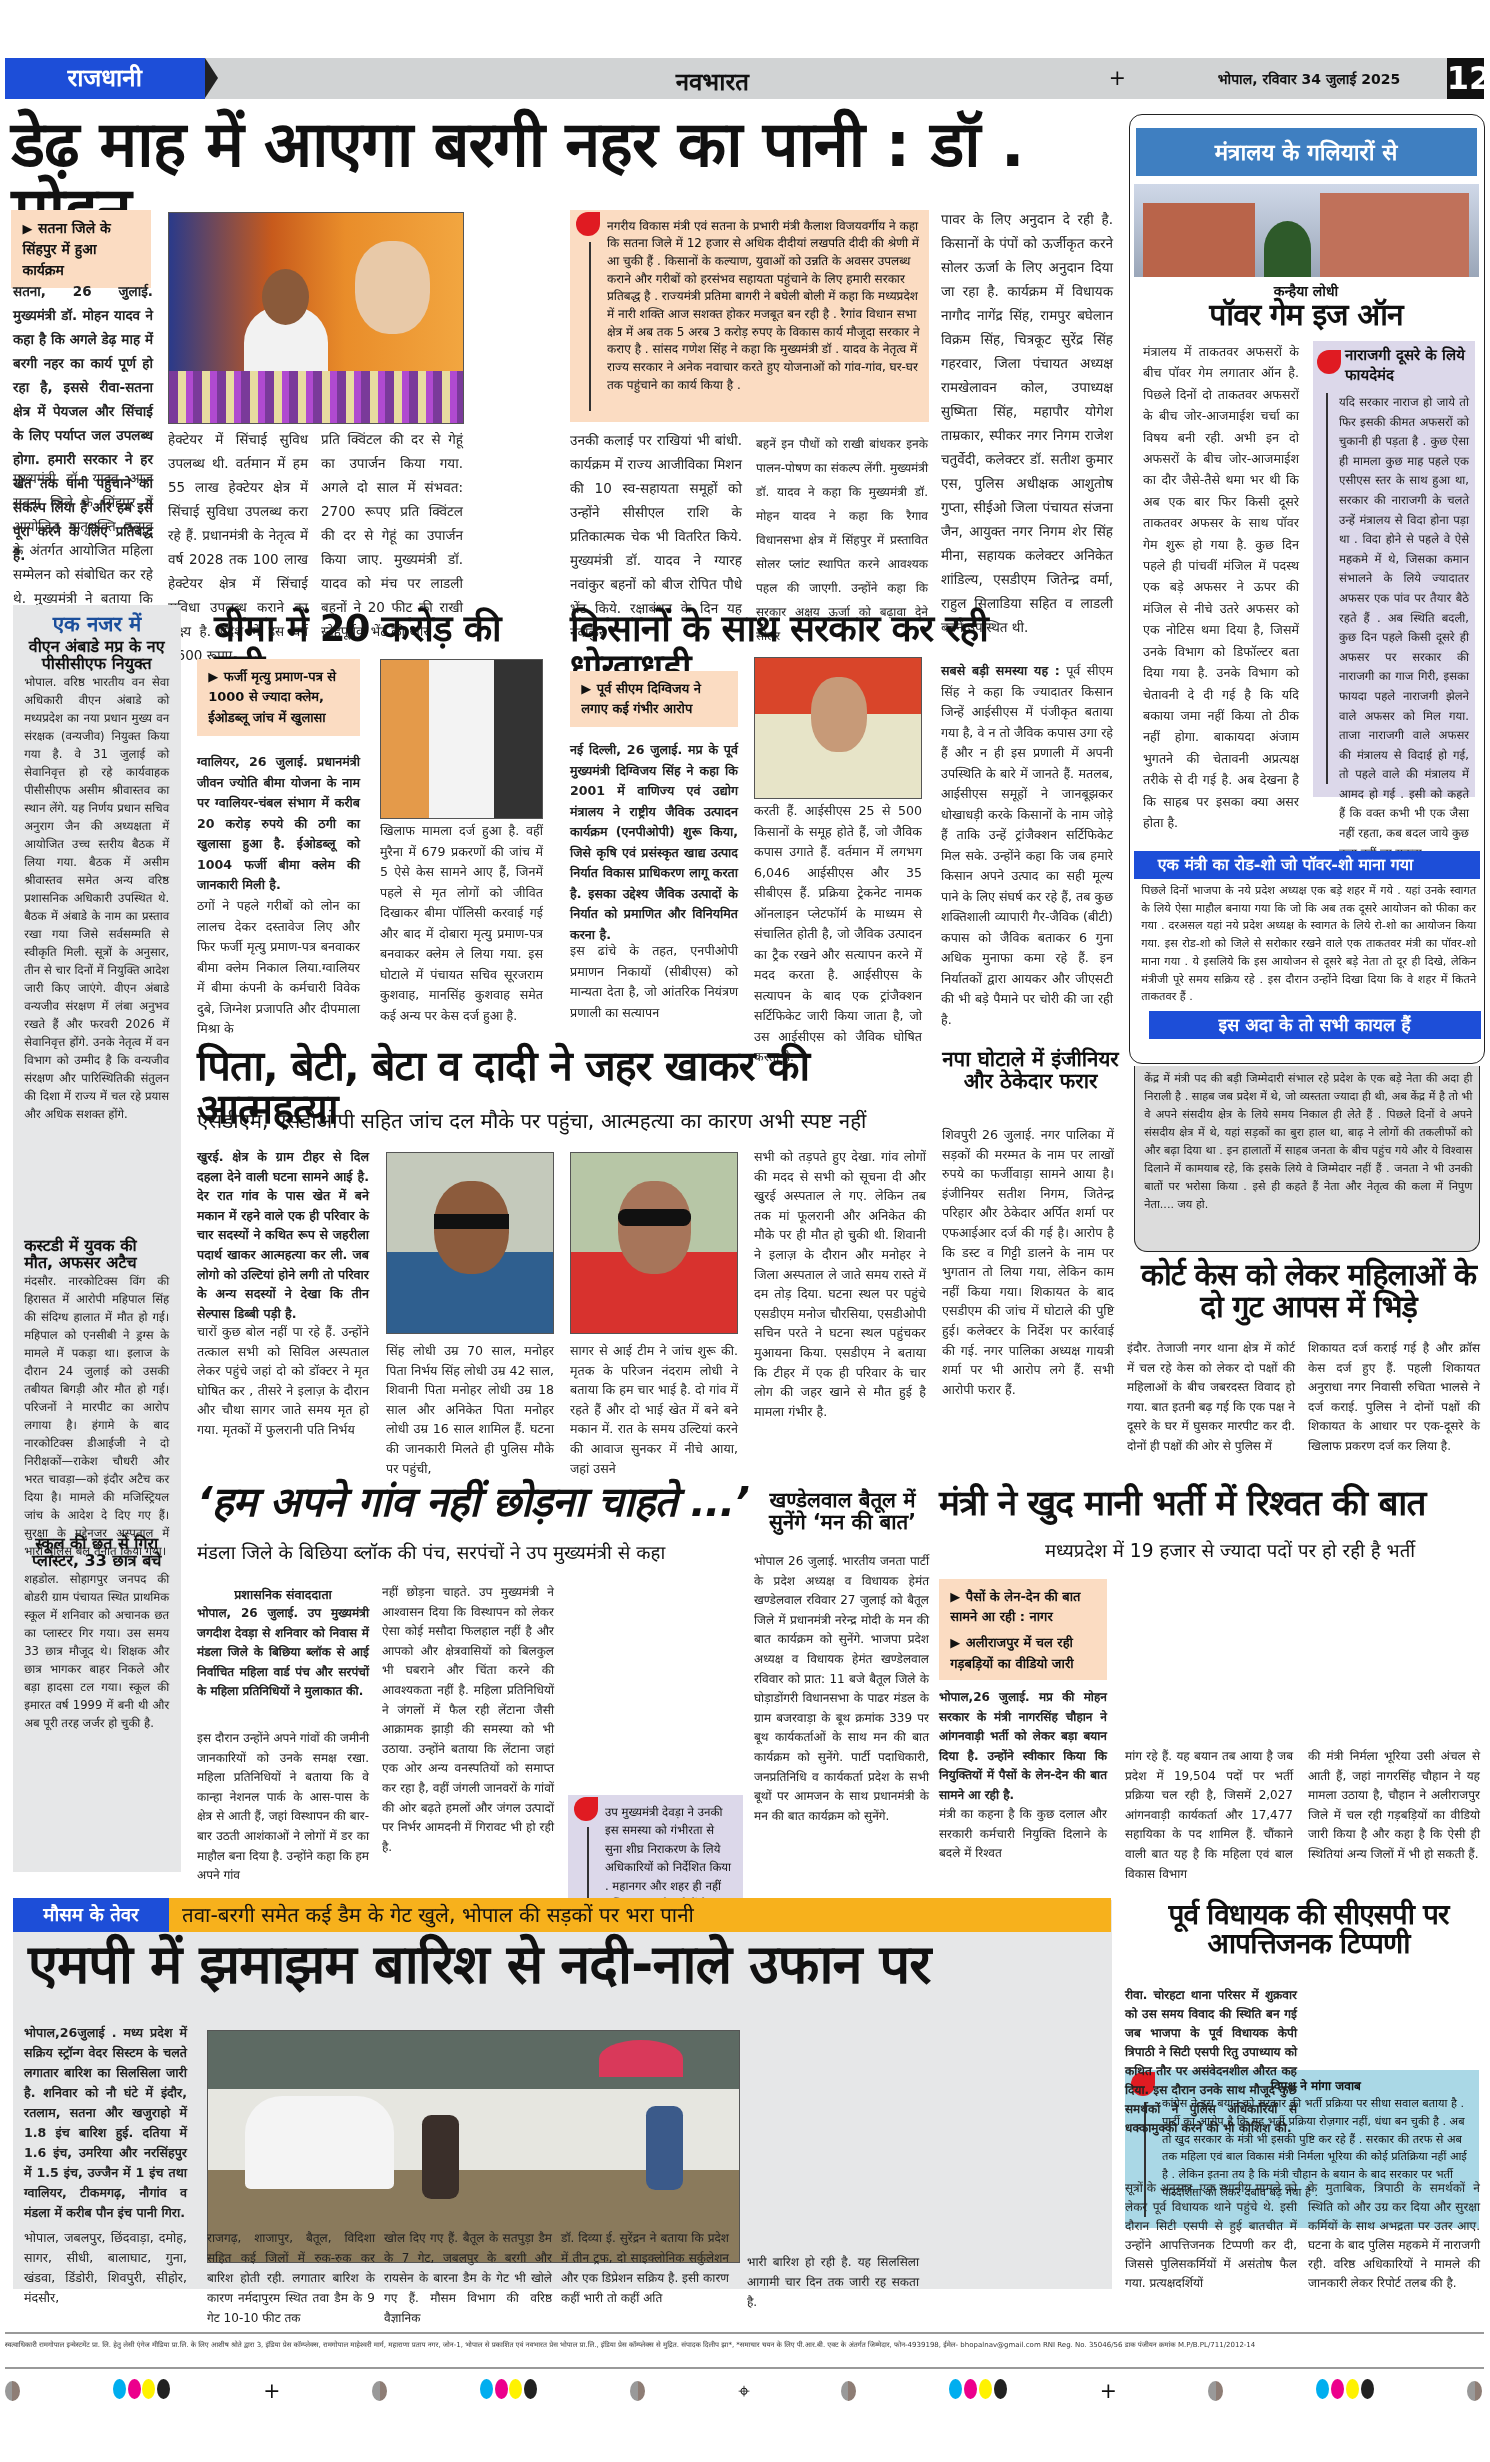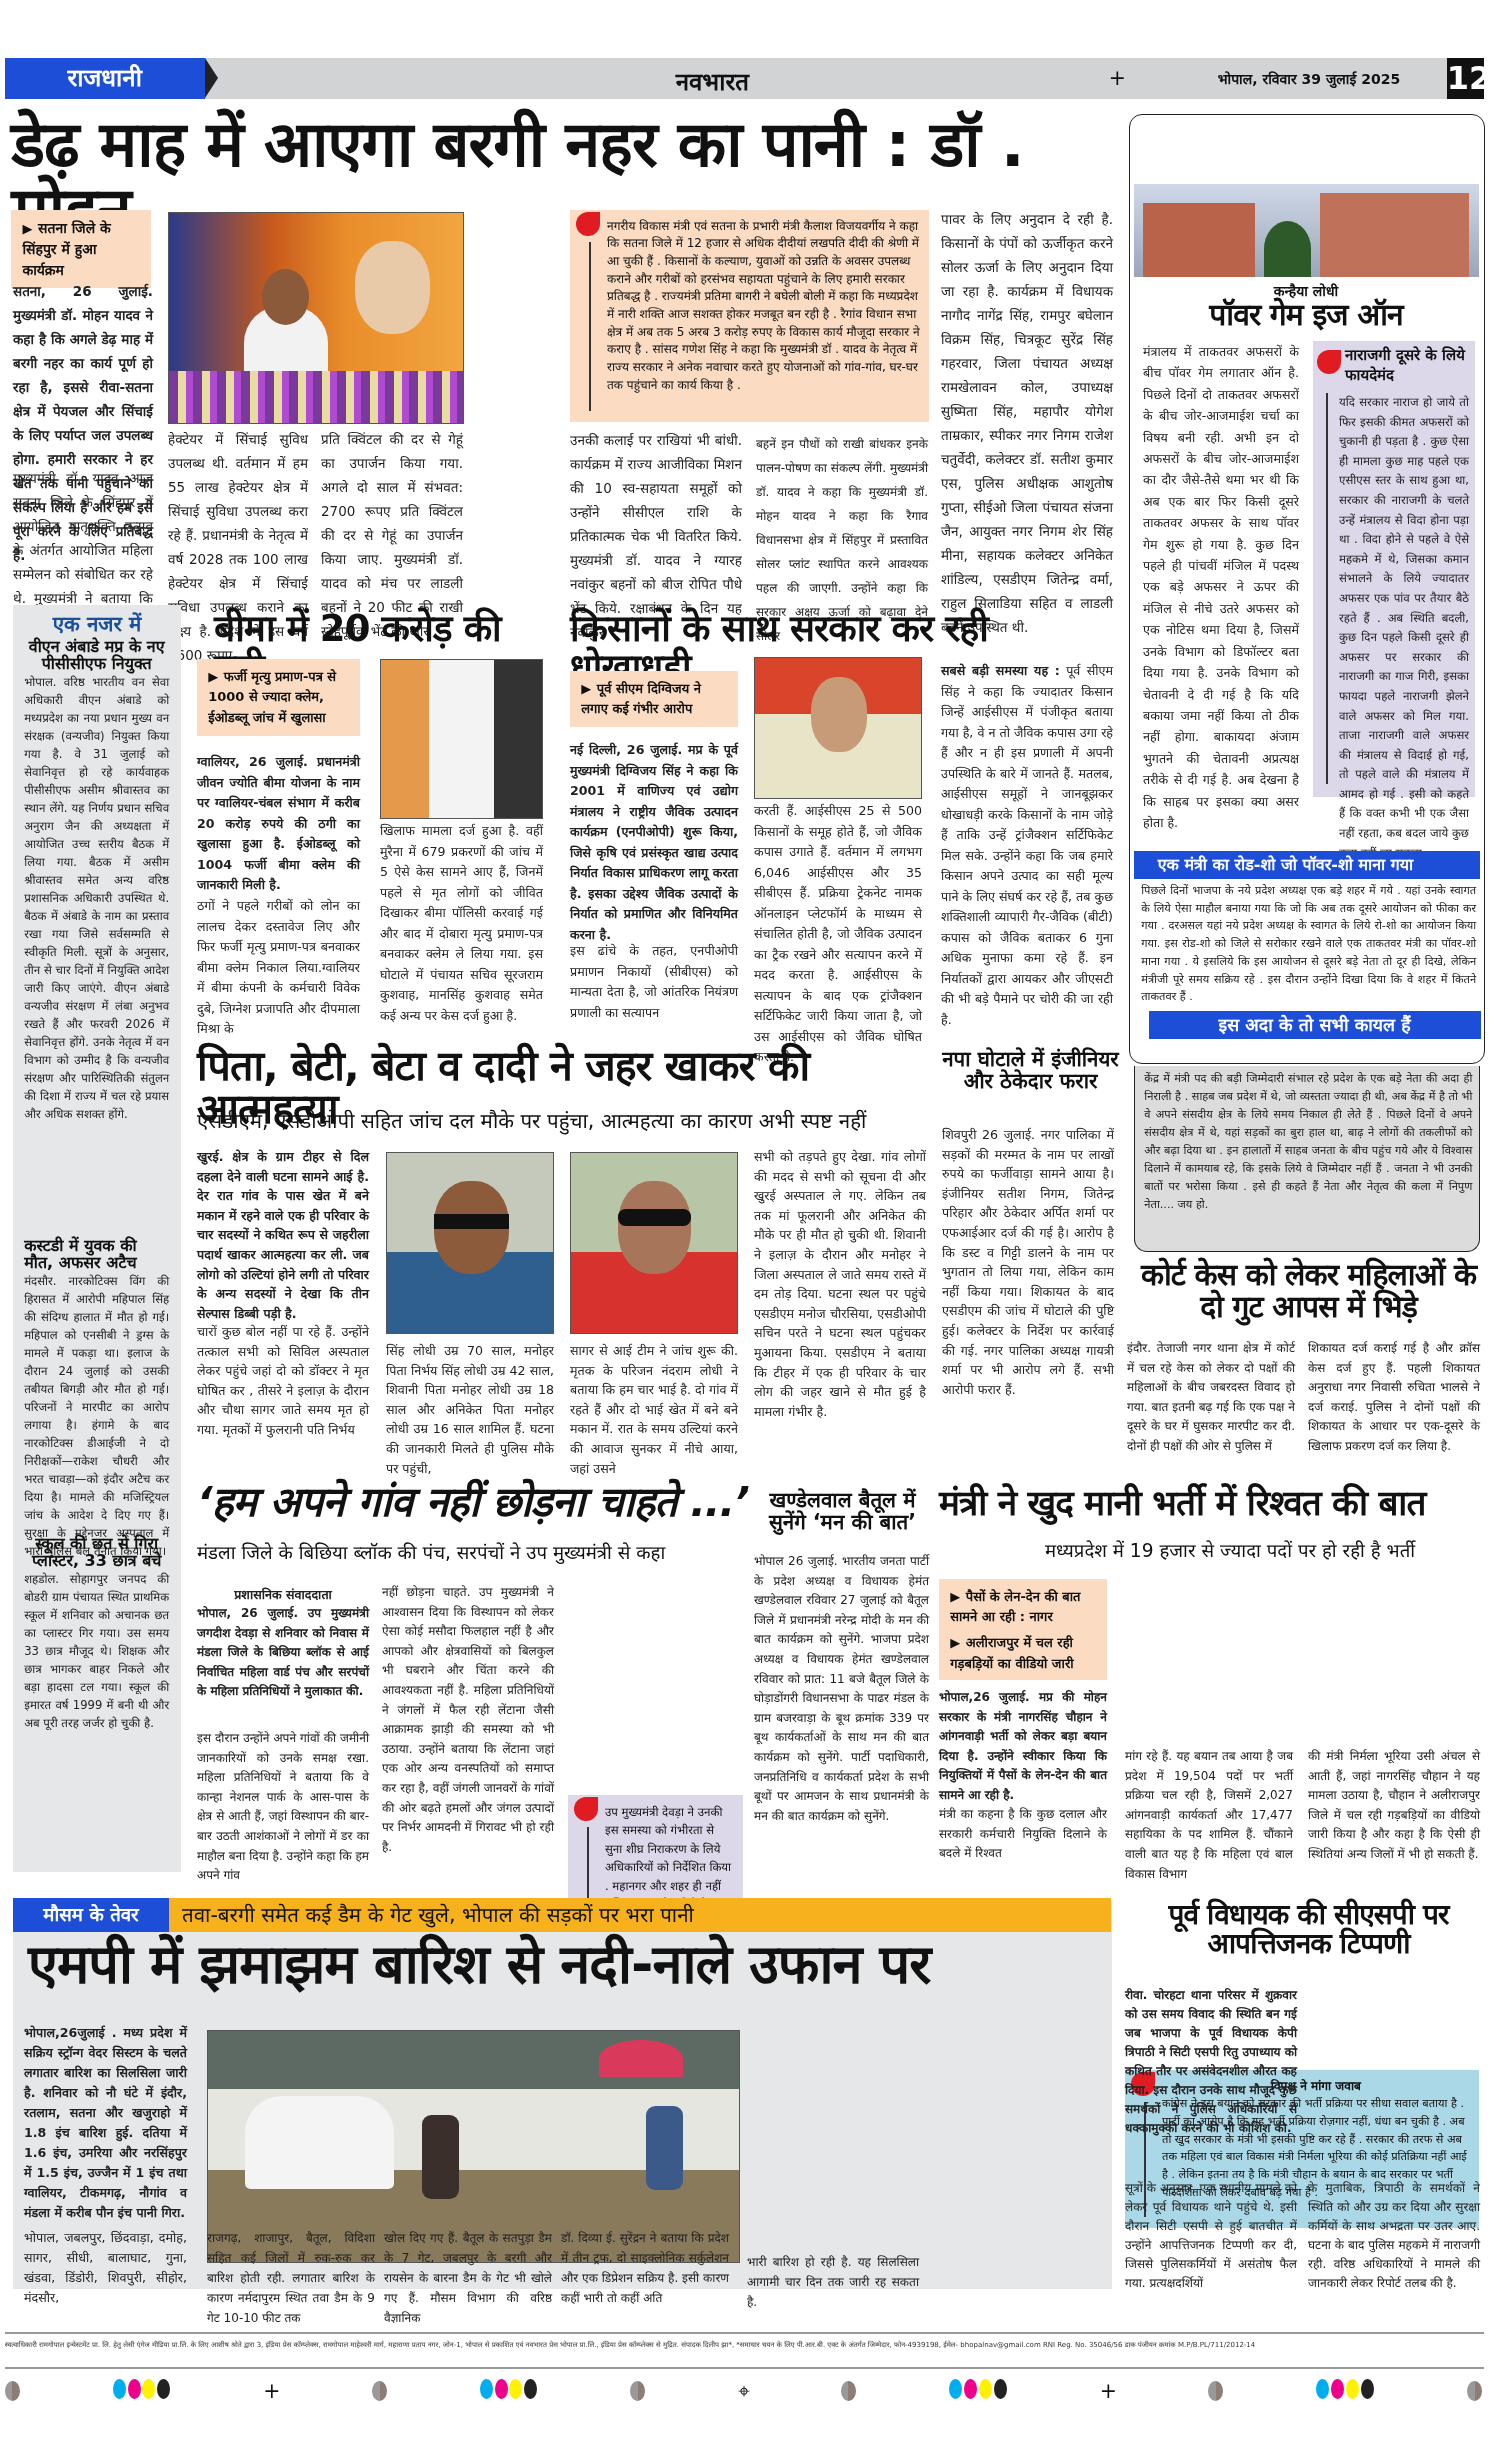--- a/index.html
+++ b/index.html
@@ -18,21 +18,21 @@
 .cmyk{display:inline-block;width:13px;height:20.5px;border-radius:50%;margin-right:1.9px}
 </style>
 </head>
 <body>
 
 <div class="abs" style="left:4.7px;top:58px;width:1479px;height:41px;background:#d1d3d4;">
   <div class="abs redbar" style="left:0;top:0;width:200px;height:41px;font-size:24px;line-height:41px;text-align:center;">राजधानी</div>
   <div class="abs" style="left:200px;top:0;width:0;height:0;border-top:20.5px solid transparent;border-bottom:20.5px solid transparent;border-left:13px solid #222;"></div>
   <div class="abs" style="left:671px;top:5.6px;font-size:24px;font-weight:bold;">नवभारत</div>
   <div class="abs" style="left:1104px;top:7.5px;font-size:20.5px;">+</div>
-  <div class="abs" style="left:1213px;top:11.2px;font-size:14px;font-weight:bold;">भोपाल, रविवार 39 जुलाई 2025</div>
+  <div class="abs" style="left:1213px;top:11.2px;font-size:14px;font-weight:bold;">भोपाल, रविवार 34 जुलाई 2025</div>
   <div class="abs" style="left:1442px;top:0;width:37px;height:41px;background:#111;color:#fff;font-size:32px;font-weight:bold;text-align:center;line-height:41px;">12</div>
 </div>
 
 <div class="abs hl" style="left:11.2px;top:112px;width:1080px;font-size:63px;">डेढ़ माह में आएगा बरगी नहर का पानी : डॉ . मोहन</div>
 
 <div class="abs kicker" style="left:11.2px;top:210px;width:140px;font-size:14px;line-height:20.5px;"><span class="arr">▶</span><span>सतना जिले के सिंहपुर में हुआ कार्यक्रम</span></div>
 <div class="abs txt bold" style="left:13px;top:279px;width:140px;font-size:13.5px;">सतना, 26 जुलाई. मुख्यमंत्री डॉ. मोहन यादव ने कहा है कि अगले डेढ़ माह में बरगी नहर का कार्य पूर्ण हो रहा है, इससे रीवा-सतना क्षेत्र में पेयजल और सिंचाई के लिए पर्याप्त जल उपलब्ध होगा. हमारी सरकार ने हर खेत तक पानी पहुंचाने का संकल्प लिया है और हम इसे पूरा करने के लिए प्रतिबद्ध है.</div>
 <div class="abs txt" style="left:13px;top:466px;width:140px;font-size:13.5px;">मुख्यमंत्री डॉ. यादव आज सतना जिले के सिंहपुर में आयोजित मातृशक्ति उत्सव के अंतर्गत आयोजित महिला सम्मेलन को संबोधित कर रहे थे. मुख्यमंत्री ने बताया कि वर्ष 2002-03 तक केवल 7 लाख</div>
 <div class="abs photo" style="left:168px;top:212px;width:296px;height:212px;background:linear-gradient(90deg,#2a3a8a 0%,#c75a1c 35%,#e98d2a 60%,#f2a640 100%);">
   <div class="abs" style="left:75px;top:93px;width:84px;height:119px;background:#f2f2f2;border-radius:37px 37px 0 0;"></div>
@@ -44,20 +44,21 @@
 <div class="abs txt" style="left:321px;top:427px;width:142px;font-size:13.5px;">प्रति क्विंटल की दर से गेहूं का उपार्जन किया गया. अगले दो साल में संभवत: 2700 रूपए प्रति क्विंटल की दर से गेहूं का उपार्जन किया जाए. मुख्यमंत्री डॉ. यादव को मंच पर लाडली बहनों ने 20 फीट की राखी स्नेहपूर्वक भेंट की और</div>
 <div class="abs quote" style="left:570px;top:210px;width:359px;height:212px;background:#fbdcc2;font-size:12px;line-height:17.7px;">
   <span class="qm"></span><span class="qbar"></span>
   <span>नगरीय विकास मंत्री एवं सतना के प्रभारी मंत्री कैलाश विजयवर्गीय ने कहा कि सतना जिले में 12 हजार से अधिक दीदीयां लखपति दीदी की श्रेणी में आ चुकी हैं . किसानों के कल्याण, युवाओं को उन्नति के अवसर उपलब्ध कराने और गरीबों को हरसंभव सहायता पहुंचाने के लिए हमारी सरकार प्रतिबद्ध है . राज्यमंत्री प्रतिमा बागरी ने बघेली बोली में कहा कि मध्यप्रदेश में नारी शक्ति आज सशक्त होकर मजबूत बन रही है . रैगांव विधान सभा क्षेत्र में अब तक 5 अरब 3 करोड़ रुपए के विकास कार्य मौजूदा सरकार ने कराए है . सांसद गणेश सिंह ने कहा कि मुख्यमंत्री डॉ . यादव के नेतृत्व में राज्य सरकार ने अनेक नवाचार करते हुए योजनाओं को गांव-गांव, घर-घर तक पहुंचाने का कार्य किया है .</span>
 </div>
 <div class="abs txt" style="left:570px;top:428px;width:172px;font-size:13.5px;">उनकी कलाई पर राखियां भी बांधी. कार्यक्रम में राज्य आजीविका मिशन की 10 स्व-सहायता समूहों को उन्होंने सीसीएल राशि के प्रतिकात्मक चेक भी वितरित किये. मुख्यमंत्री डॉ. यादव ने ग्यारह नवांकुर बहनों को बीज रोपित पौधे भेंट किये. रक्षाबंधन के दिन यह नवांकुर</div>
 <div class="abs txt" style="left:756px;top:432px;width:172px;font-size:12px;">बहनें इन पौधों को राखी बांधकर इनके पालन-पोषण का संकल्प लेंगी. मुख्यमंत्री डॉ. यादव ने कहा कि मुख्यमंत्री डॉ. मोहन यादव ने कहा कि रैगाव विधानसभा क्षेत्र में सिंहपुर में प्रस्तावित सोलर प्लांट स्थापित करने आवश्यक पहल की जाएगी. उन्होंने कहा कि सरकार अक्षय ऊर्जा को बढ़ावा देने सोलर</div>
 <div class="abs txt" style="left:941px;top:207px;width:172px;font-size:13.5px;">पावर के लिए अनुदान दे रही है. किसानों के पंपों को ऊर्जीकृत करने सोलर ऊर्जा के लिए अनुदान दिया जा रहा है. कार्यक्रम में विधायक नागौद नागेंद्र सिंह, रामपुर बघेलान विक्रम सिंह, चित्रकूट सुरेंद्र सिंह गहरवार, जिला पंचायत अध्यक्ष रामखेलावन कोल, उपाध्यक्ष सुष्मिता सिंह, महापौर योगेश ताम्रकार, स्पीकर नगर निगम राजेश चतुर्वेदी, कलेक्टर डॉ. सतीश कुमार एस, पुलिस अधीक्षक आशुतोष गुप्ता, सीईओ जिला पंचायत संजना जैन, आयुक्त नगर निगम शेर सिंह मीना, सहायक कलेक्टर अनिकेत शांडिल्य, एसडीएम जितेन्द्र वर्मा, राहुल सिलाडिया सहित व लाडली बहनें उपस्थित थी.</div>
 
 <div class="abs" style="left:1129px;top:114px;width:356px;height:950px;border:1.9px solid #222;border-radius:13px;">
+  <div class="abs" style="left:5.6px;top:13px;width:341px;height:48px;background:#3f7fc1;color:#fff;font-size:22.4px;font-weight:bold;text-align:center;line-height:48px;">मंत्रालय के गलियारों से</div>
   <div class="abs" style="left:3.7px;top:69px;width:345px;height:93px;background:linear-gradient(180deg,#cfd8e8,#9aa6b8);overflow:hidden;">
     <div class="abs" style="left:9.3px;top:18.6px;width:112px;height:75px;background:#b9644a;"></div>
     <div class="abs" style="left:186px;top:9.3px;width:149px;height:84px;background:#c0715a;"></div>
     <div class="abs" style="left:130px;top:37px;width:47px;height:56px;background:#2e5a2a;border-radius:50% 50% 0 0;"></div>
   </div>
   <div class="abs" style="left:0;top:166px;width:352px;text-align:center;font-size:14px;font-weight:bold;">कन्हैया लोधी</div>
   <div class="abs hl" style="left:0;top:184px;width:352px;text-align:center;font-size:30px;">पॉवर गेम इज ऑन</div>
   <div class="abs txt" style="left:13px;top:226px;width:156px;font-size:12.6px;line-height:21.4px;">मंत्रालय में ताकतवर अफसरों के बीच पॉवर गेम लगातार ऑन है. पिछले दिनों दो ताकतवर अफसरों के बीच जोर-आजमाईश चर्चा का विषय बनी रही. अभी इन दो अफसरों के बीच जोर-आजमाईश का दौर जैसे-तैसे थमा भर थी कि अब एक बार फिर किसी दूसरे ताकतवर अफसर के साथ पॉवर गेम शुरू हो गया है. कुछ दिन पहले ही पांचवीं मंजिल में पदस्थ एक बड़े अफसर ने ऊपर की मंजिल से नीचे उतरे अफसर को एक नोटिस थमा दिया है, जिसमें उनके विभाग को डिफॉल्टर बता दिया गया है. उनके विभाग को चेतावनी दे दी गई है कि यदि बकाया जमा नहीं किया तो ठीक नहीं होगा. बाकायदा अंजाम भुगतने की चेतावनी अप्रत्यक्ष तरीके से दी गई है. अब देखना है कि साहब पर इसका क्या असर होता है.</div>
   <div class="abs" style="left:183px;top:226px;width:162px;height:456px;background:#dcd8ea;">
     <span class="qm" style="left:3.7px;top:9.3px;"></span>

